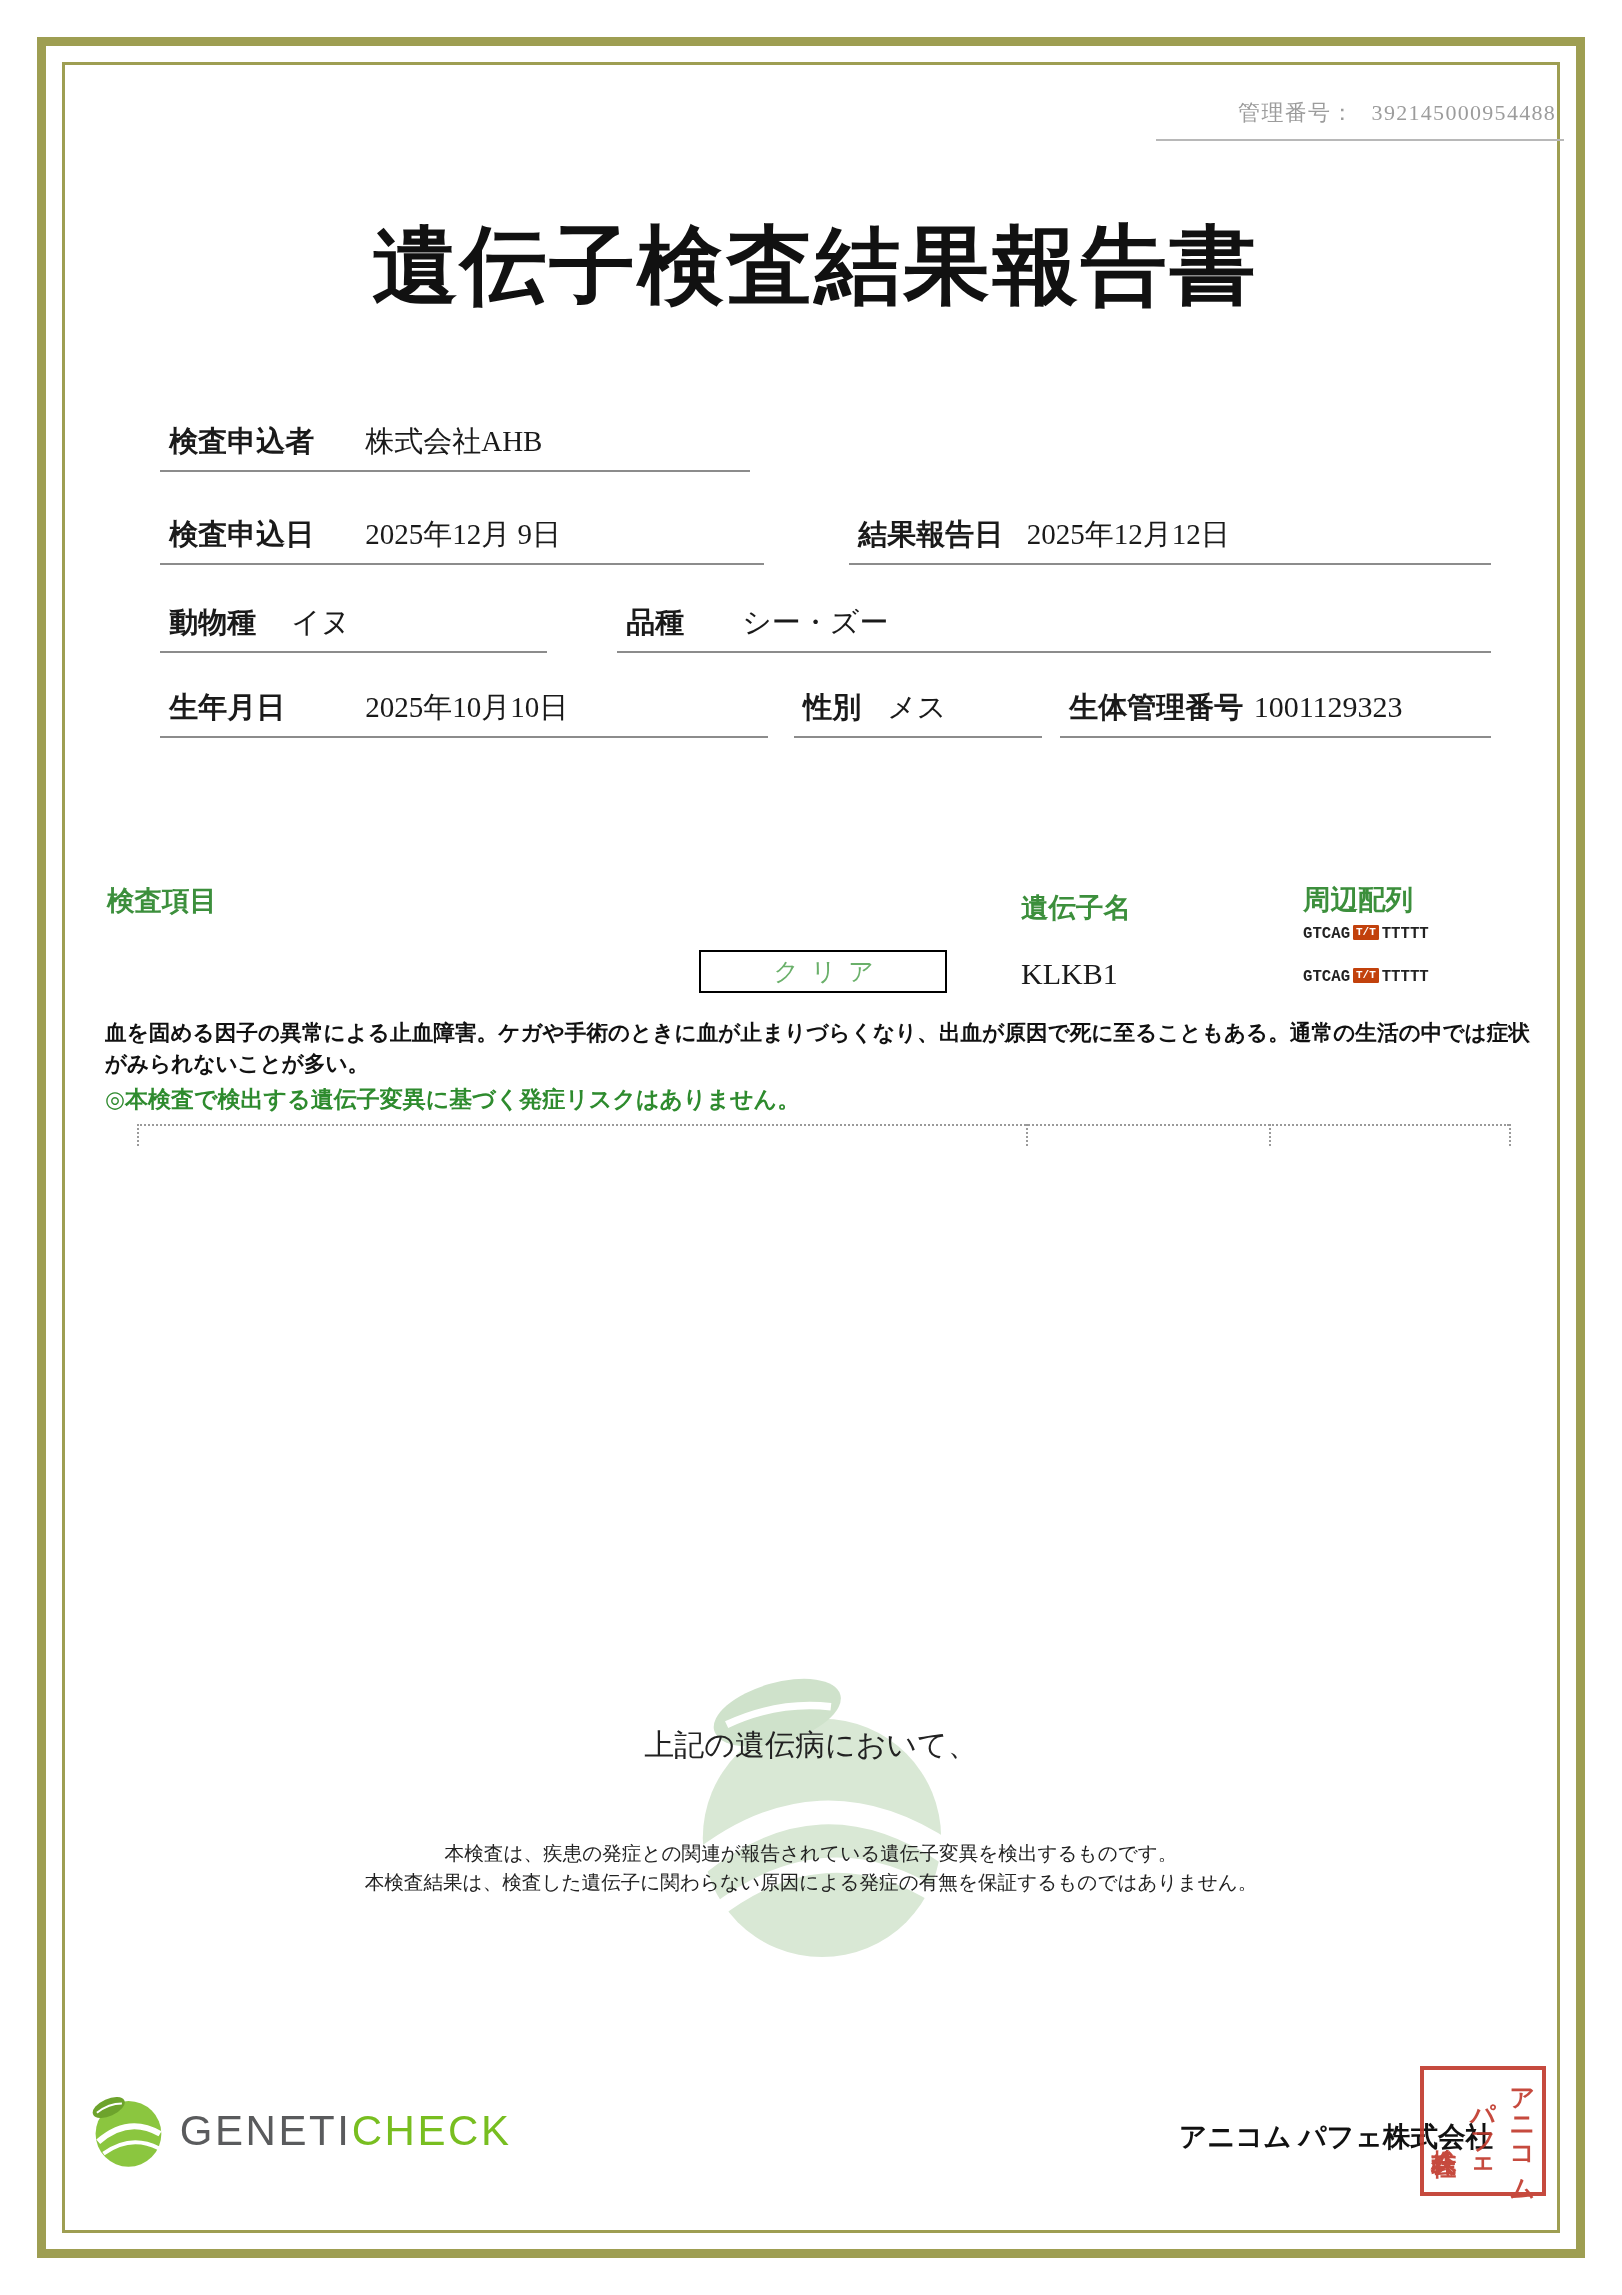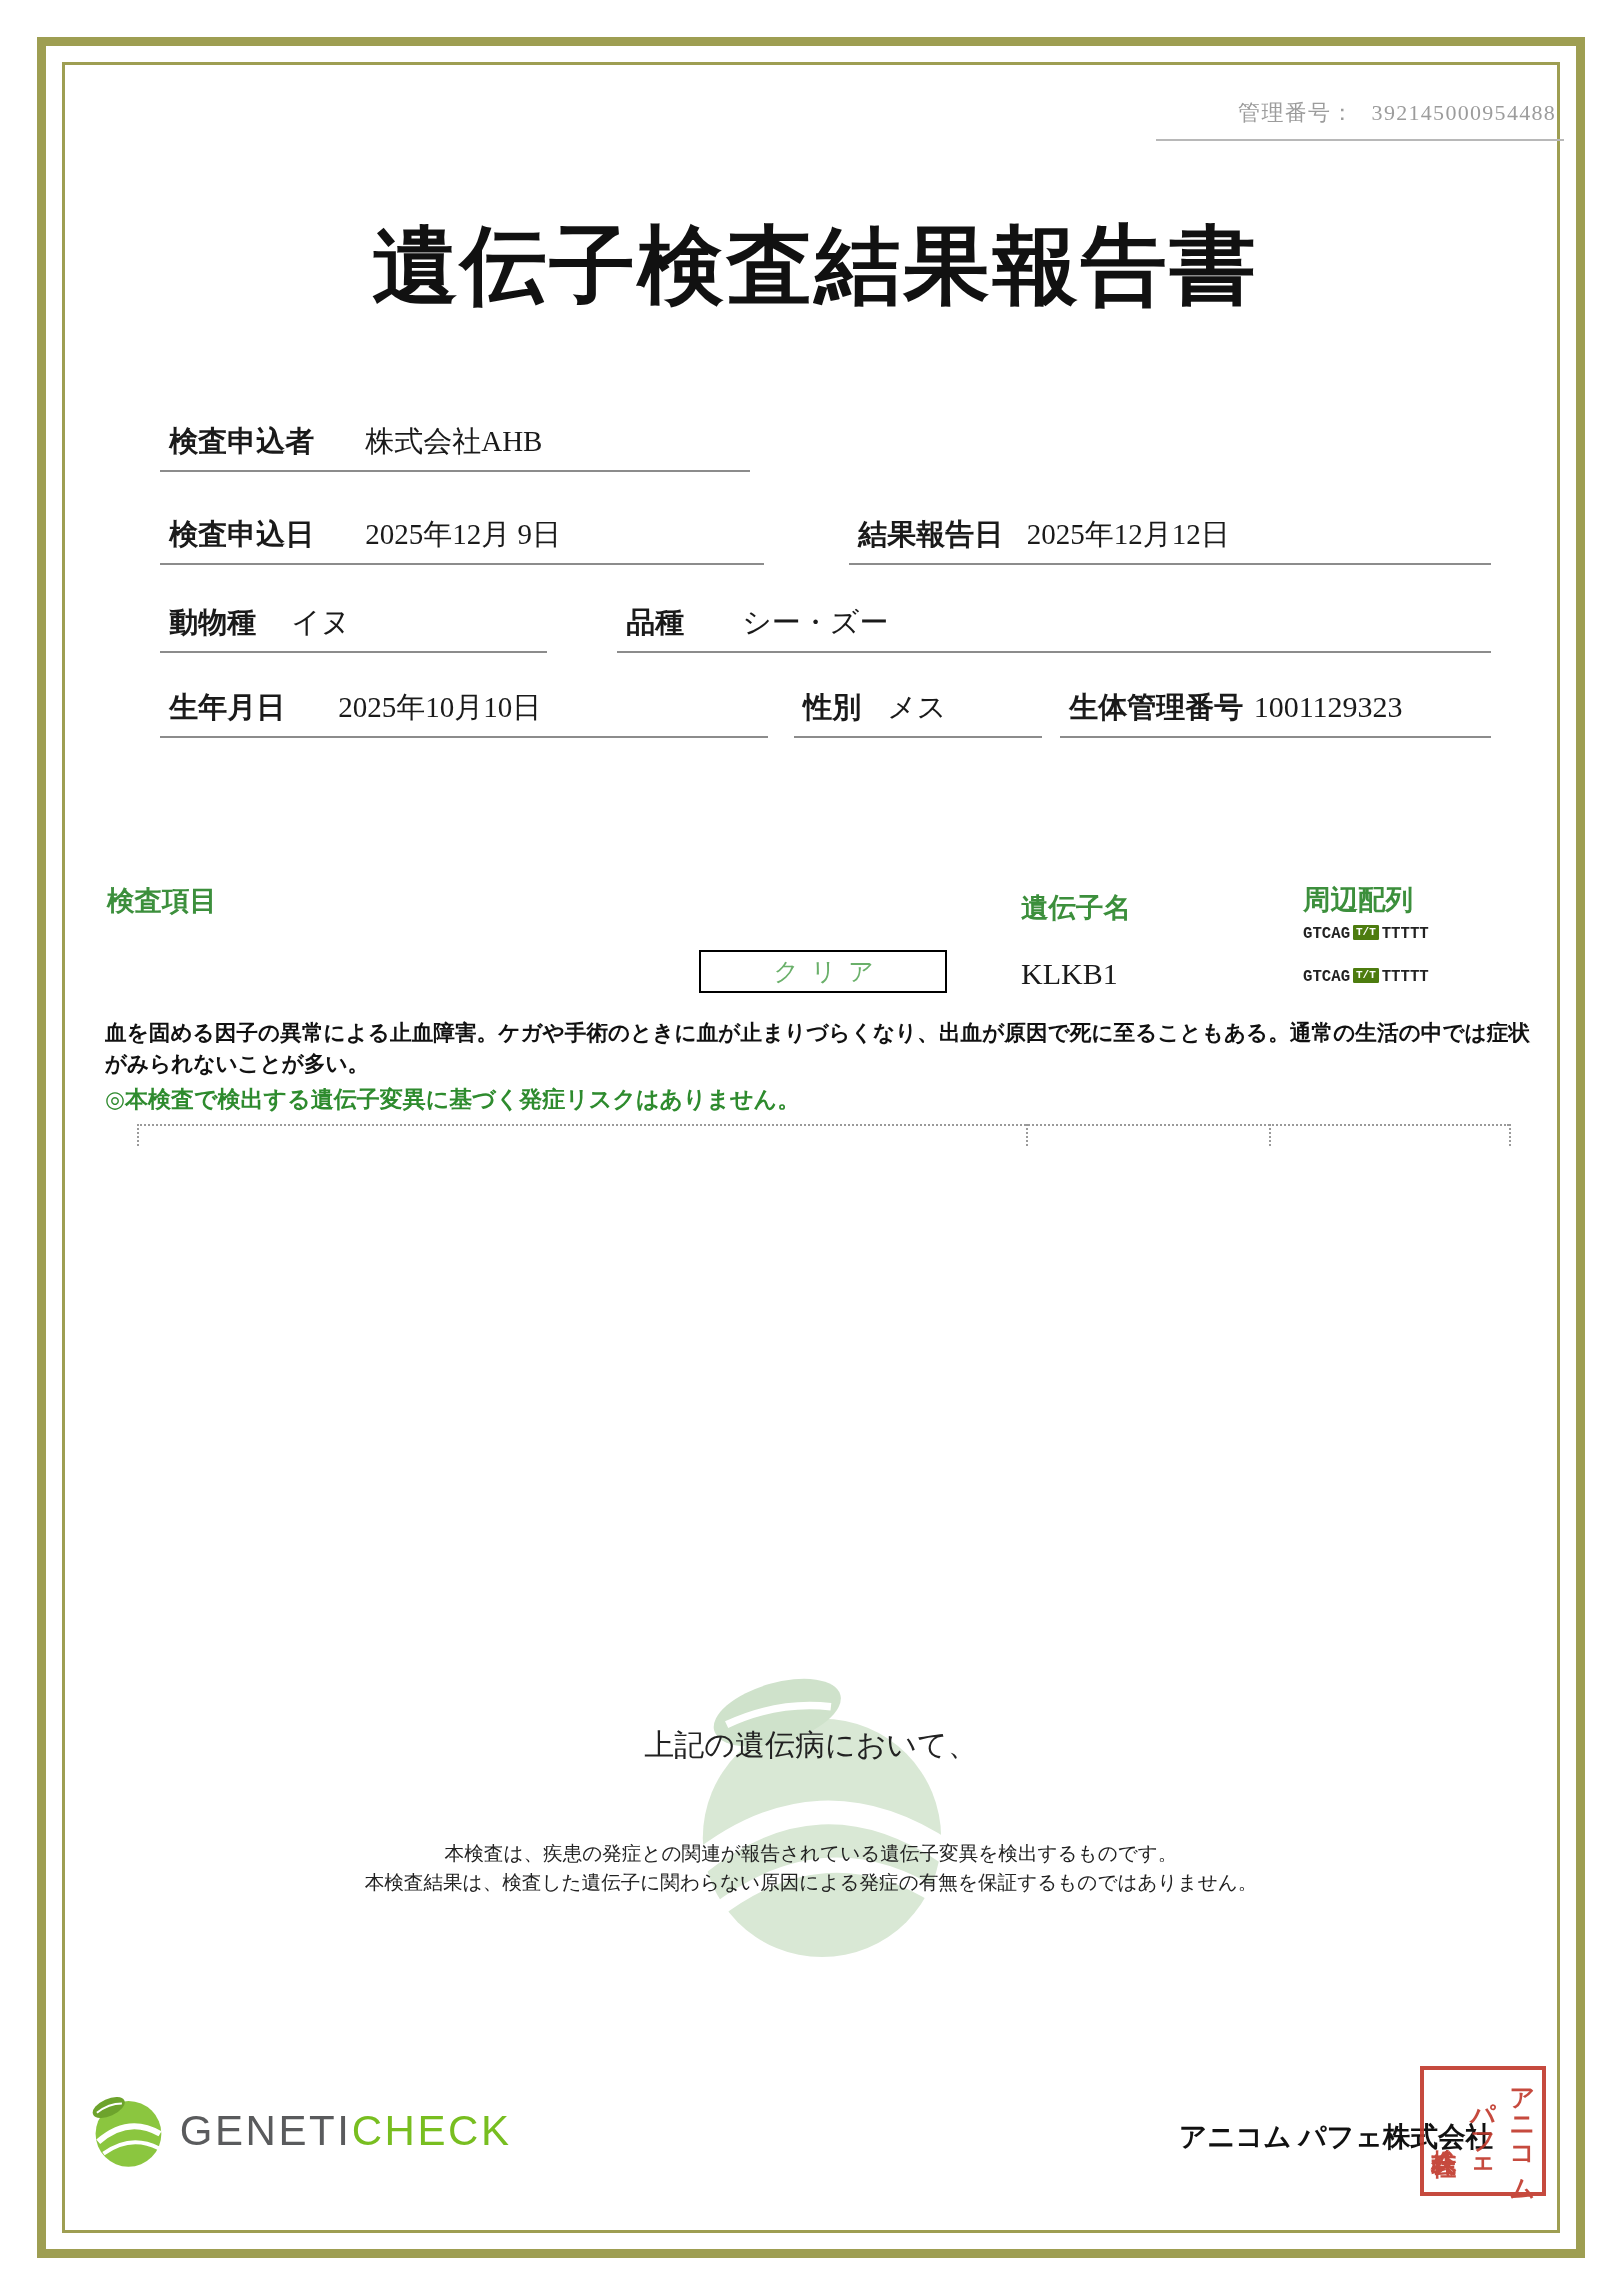--- a/index.html
+++ b/index.html
@@ -48,21 +48,21 @@
   .f-applicant .fvalue{margin-left:51px;}
   .f-apply-date{left:160px;top:517px;width:595px;}
   .f-apply-date .fvalue{margin-left:51px;}
   .f-report-date{left:849px;top:517px;width:633px;}
   .f-report-date .fvalue{margin-left:23.6px;}
   .f-species{left:160px;top:605px;width:378px;}
   .f-species .fvalue{margin-left:35px;}
   .f-breed{left:617px;top:605px;width:865px;}
   .f-breed .fvalue{margin-left:58px;}
   .f-birth{left:160px;top:690px;width:599px;}
-  .f-birth .fvalue{margin-left:53px;}
+  .f-birth .fvalue{margin-left:80px;}
   .f-sex{left:794px;top:690px;width:239px;}
   .f-sex .fvalue{margin-left:26px;}
   .f-animal-id{left:1060px;top:690px;width:422px;}
   .f-animal-id .fvalue{margin-left:10.5px;font-size:30px;}
   
   .sec-header{
     position:absolute;font-size:27.5px;font-weight:700;color:#3c8f3c;white-space:nowrap;
   }
   .h-item{left:107px;top:883px;}
   .h-gene{left:1021px;top:890px;}
@@ -84,21 +84,21 @@
   }
   .seq-line{
     position:absolute;left:1303px;
     display:flex;align-items:flex-start;gap:2.6px;
     font-family:"Liberation Mono","DejaVu Sans Mono",monospace;
     font-size:15.7px;font-weight:700;color:#222;white-space:nowrap;
   }
   .seq-1{top:925px;}
   .seq-2{top:968px;}
   .allele-chip{
-    background:#4d7c0f;color:#ffffff;
+    background:#c2410c;color:#ffffff;
     font-size:11px;font-weight:700;
     padding:2px 3.3px;border-radius:1.3px;line-height:1;
   }
   .description{
     position:absolute;left:105px;top:1018px;width:1425px;
     font-size:21.6px;font-weight:600;line-height:31px;color:#111;
     text-align:justify;
   }
   .risk-note{
     position:absolute;left:105px;top:1084px;

